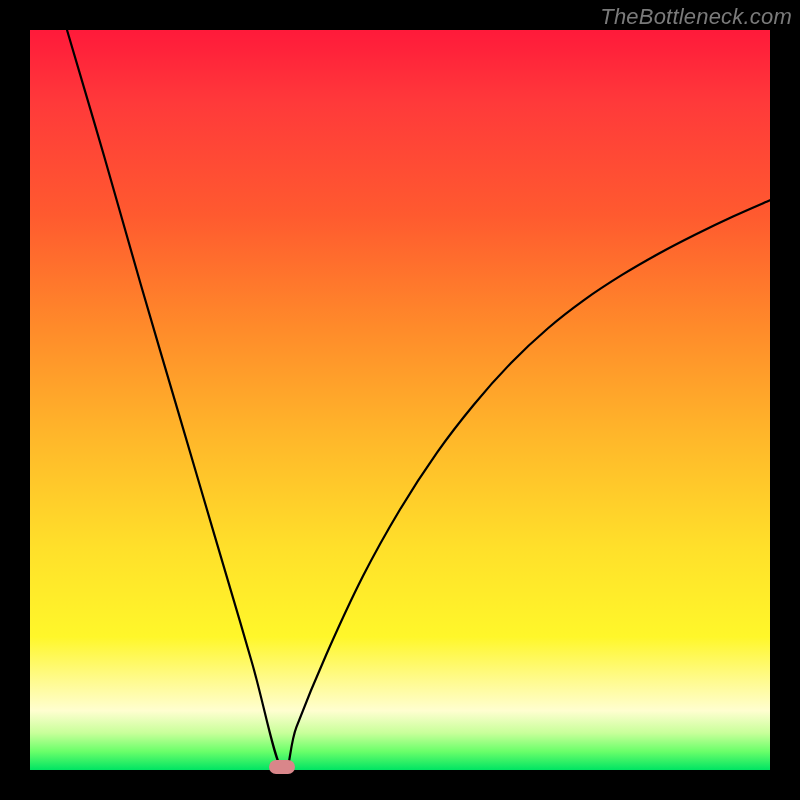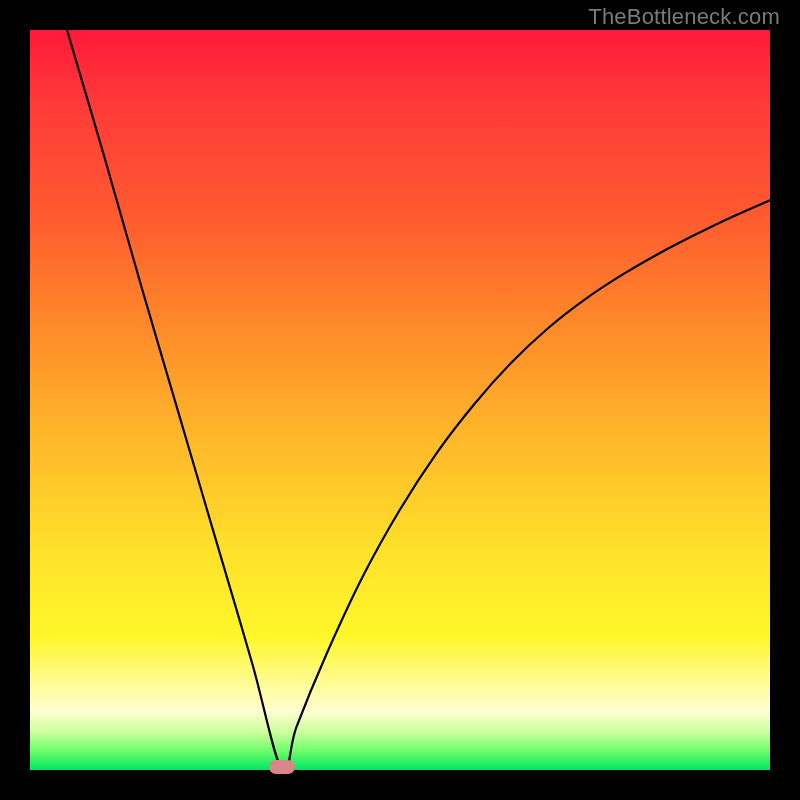--- a/index.html
+++ b/index.html
@@ -34,26 +34,27 @@
       #fffb90 88%,
       #fffed0 92%,
       #c8ff9a 95%,
       #6aff6a 97.5%,
       #00e463 100%
     );
   }
   .watermark {
     position: absolute;
     top: 4px;
-    right: 20px;
+    right: 8px;
     color: #7a7a7a;
     font-size: 22px;
     font-weight: 500;
     letter-spacing: 0.2px;
     user-select: none;
+    font-style: italic;
   }
   .curve-svg {
     position: absolute;
     left: 0;
     top: 0;
     width: 740px;
     height: 740px;
     overflow: visible;
   }
   .curve-path {

